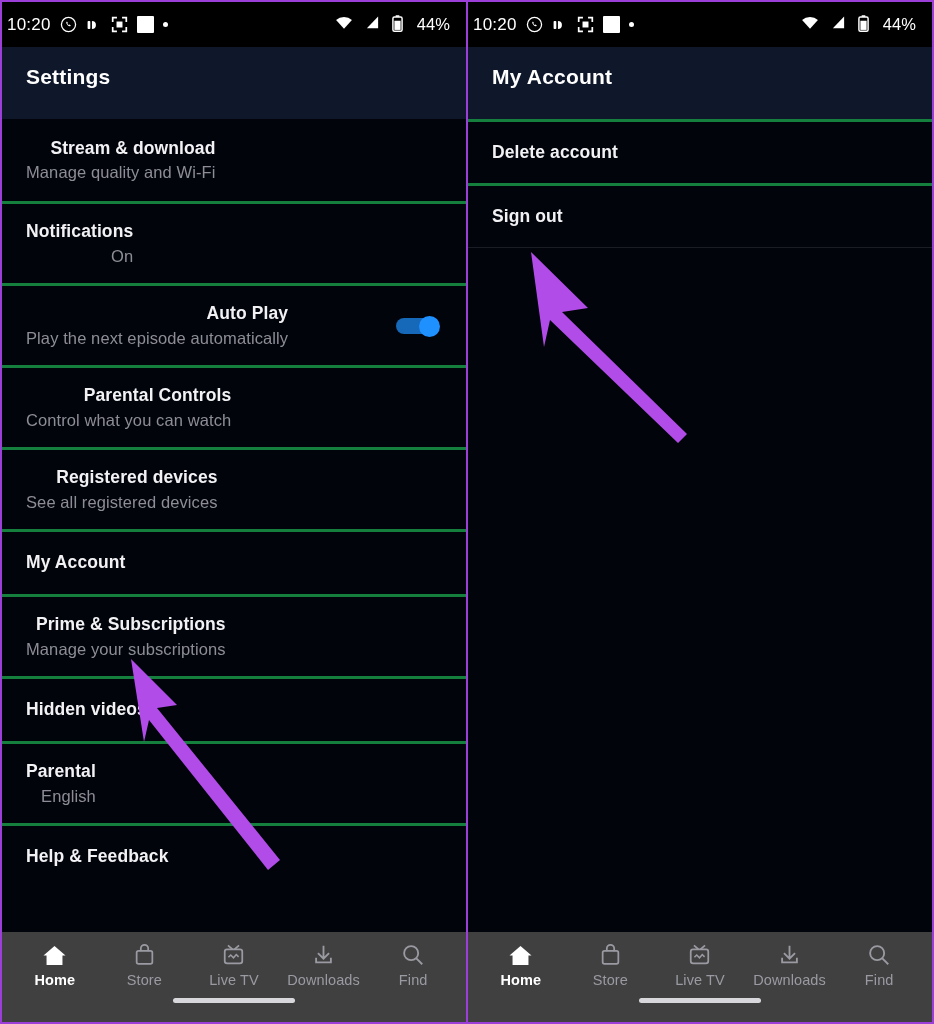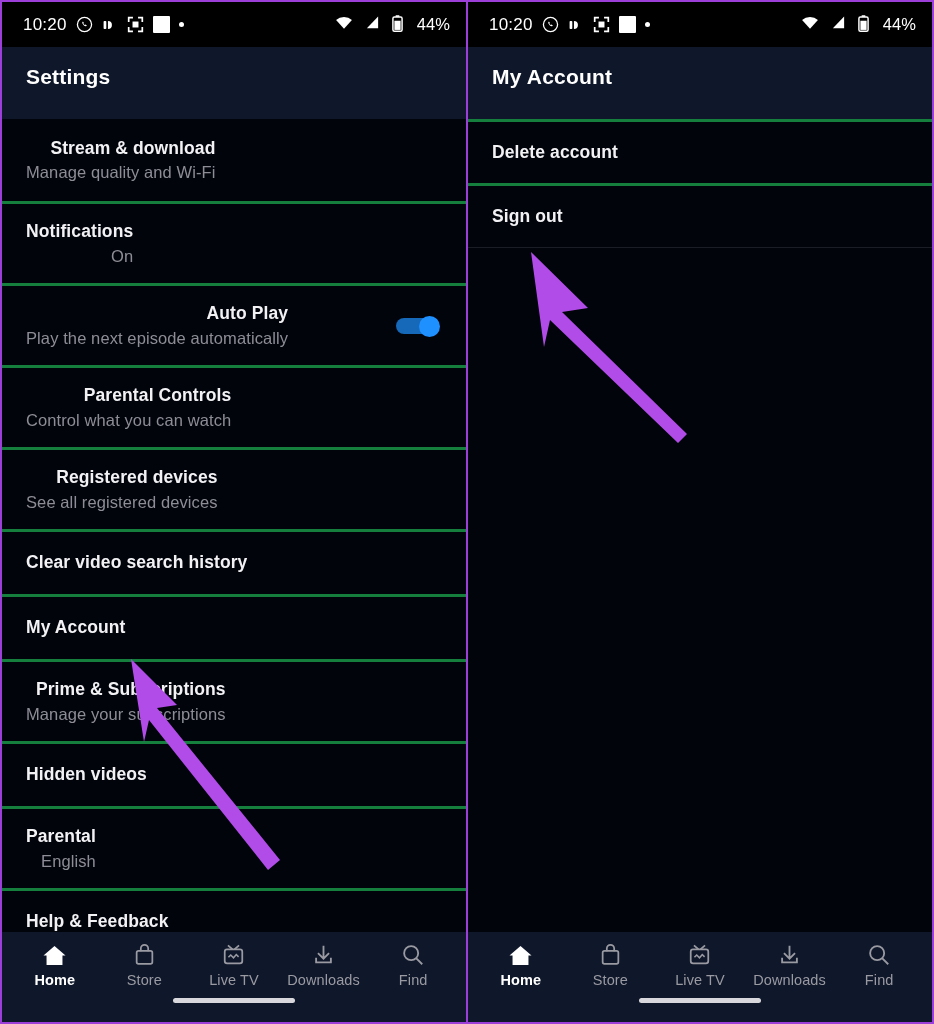--- a/index.html
+++ b/index.html
@@ -22,21 +22,21 @@
     border-top:2px solid #9b3fd8;
     border-bottom:2px solid #9b3fd8;
   }
   .phone.left{border-right:1px solid #9b3fd8;}
   .phone.right{border-left:1px solid #9b3fd8;}
 
   
   .statusbar{
     height:45px;background:#000;color:#fff;
     display:flex;align-items:center;justify-content:space-between;
-    padding:0 16px 0 21px;position:relative;z-index:5;
+    padding:0 16px 0 5px;position:relative;z-index:5;
   }
   .sb-left{display:flex;align-items:center;gap:9px;}
   .sb-time{font-size:17px;font-weight:400;letter-spacing:.2px;color:#fff;}
   .sb-right{display:flex;align-items:flex-start;gap:12px;}
   .sb-pct{font-size:16.5px;color:#fff;margin-left:2px;letter-spacing:.1px;}
   .sb-ico{display:inline-flex;align-items:center;justify-content:center;}
   .dot-ico{width:5px;height:5px;border-radius:50%;background:#fff;display:inline-block;}
   .sq-ico{width:17px;height:17px;background:#fff;display:inline-block;border-radius:1px;}
 
   
@@ -75,21 +75,21 @@
     position:absolute;right:0;top:0;width:21px;height:21px;border-radius:50%;background:#1f90ff;
   }
 
   
   .scrollbar{
     position:absolute;right:3px;top:0;width:3px;border-radius:2px;background:#33343c;
   }
 
   
   .bottomnav{
-    position:absolute;left:0;right:0;bottom:0;height:90px;background:#0f172a;
+    position:absolute;left:0;right:0;bottom:0;height:90px;background:#404040;
     display:flex;flex-direction:column;justify-content:flex-start;
     z-index:6;
   }
   .navrow{display:flex;align-items:flex-start;justify-content:space-around;padding:10px 8px 0 8px;}
   .navitem{display:flex;flex-direction:column;align-items:center;gap:4px;width:88px;}
   .navicon{height:26px;display:flex;align-items:center;justify-content:center;}
   .navlabel{font-size:14.5px;color:#9a9aa2;letter-spacing:.1px;}
   .navitem.active .navlabel{color:#fff;font-weight:bold;}
   .homebar{
     width:122px;height:5px;border-radius:3px;background:#d8d8dc;
@@ -191,25 +191,20 @@
         </div>
       </div>
 
       <div class="row">
         <div class="row-text">
           <span class="row-title">Registered devices</span>
           <span class="row-sub">See all registered devices</span>
         </div>
       </div>
 
-      <div class="row single">
-        <div class="row-text">
-          <span class="row-title">Clear video search history</span>
-        </div>
-      </div>
 
       <div class="row single">
         <div class="row-text">
           <span class="row-title">My Account</span>
         </div>
       </div>
 
       <div class="row">
         <div class="row-text">
           <span class="row-title">Prime &amp; Subscriptions</span>

